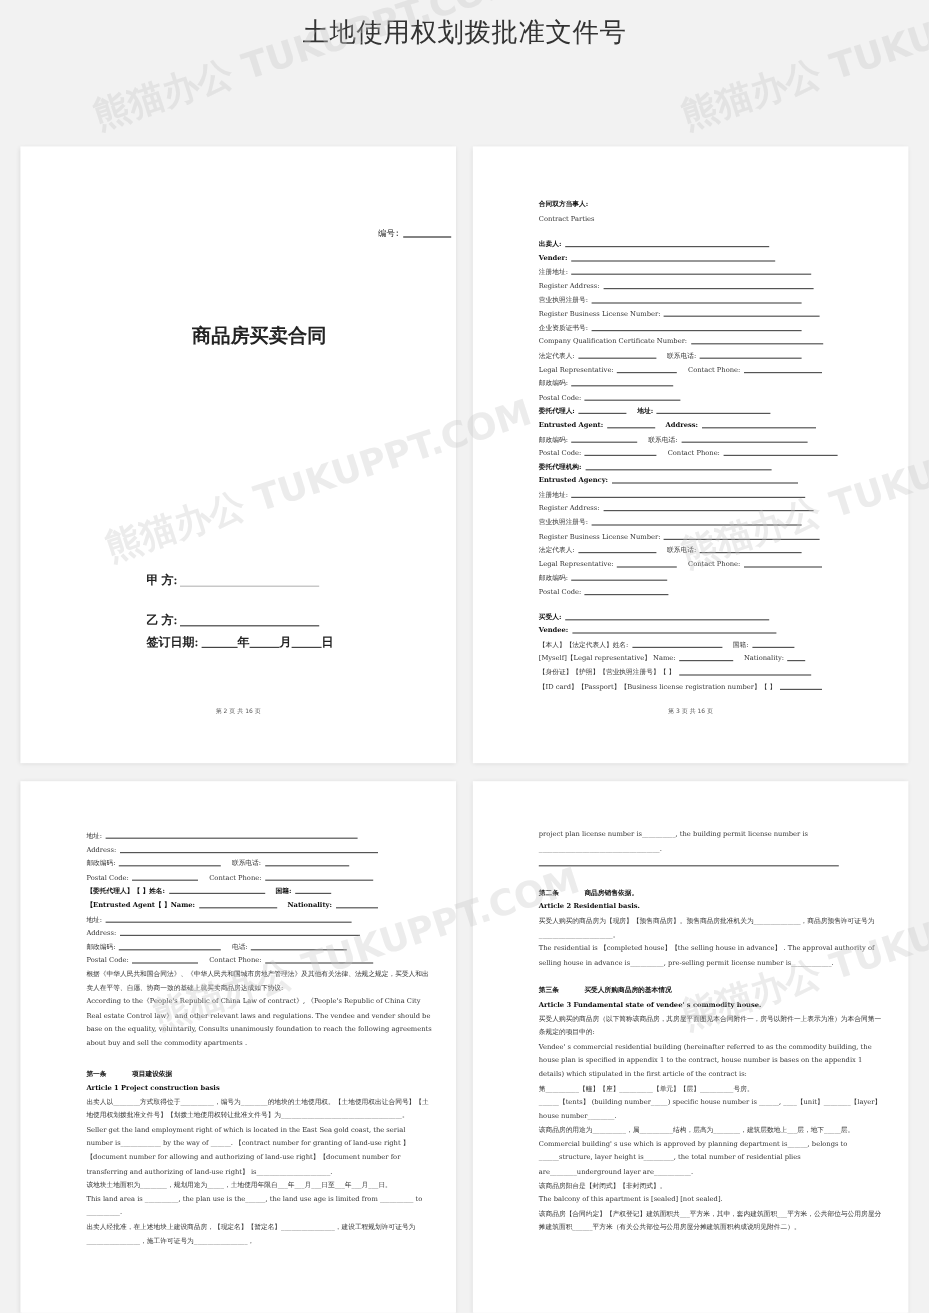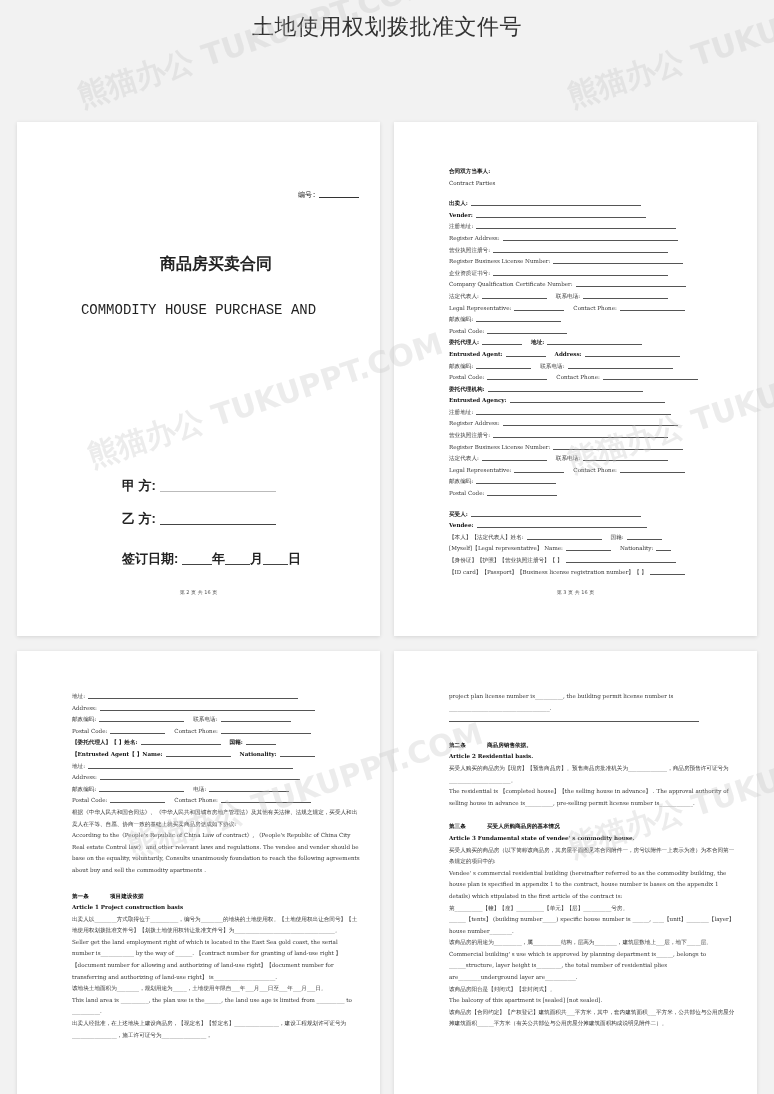--- a/index.html
+++ b/index.html
@@ -23,29 +23,29 @@
     position:absolute; background:#fff;
     box-shadow:0 1px 4px rgba(0,0,0,0.12);
     overflow:hidden;
   }
   #p1 { left:17px; top:122px; width:363px; height:514px; }
   #p2 { left:394px; top:122px; width:363px; height:514px; }
   #p3 { left:17px; top:651px; width:363px; height:460px; }
   #p4 { left:394px; top:651px; width:363px; height:460px; }
 
   
-  .serial { position:absolute; left:233px; top:68px; font-size:7px; font-family:Liberation Mono, monospace;padding-left:48px; }
+  .serial { position:absolute; left:250px; top:68px; font-size:7px; font-family:Liberation Mono, monospace;padding-left:48px; }
   .serial .u { display:inline-block; width:40px; border-bottom:1px solid #333; margin-left:3px; vertical-align:-1px; }
-  .cover-title-cn { position:absolute; left:0; width:398px; top:132px; text-align:center; font-size:16px; font-weight:bold; font-family:"DejaVu Sans",sans-serif; }
+  .cover-title-cn { position:absolute; left:0; width:398px; top:148px; text-align:center; font-size:16px; font-weight:bold; font-family:"DejaVu Sans",sans-serif; }
   .cover-title-en { position:absolute; left:0; width:363px; text-align:center; font-size:14px; font-family:"Liberation Mono","DejaVu Sans Mono",monospace; }
   #en1 { top:180px; }
   #en2 { top:211px; }
-  .sig { position:absolute; left:105px; font-size:13px; font-weight:bold; font-family:Liberation Sans, sans-serif; }
+  .sig { position:absolute; left:105px; font-size:10px; font-weight:bold; font-family:Liberation Serif, serif; }
   .sig .line { display:inline-block; border-bottom:1px solid #444; vertical-align:-2px; }
-  #sigA { top:355px; } #sigB { top:388px; } #sigD { top:428px; }
+  #sigA { top:355px; } #sigB { top:388px; } #sigD { top:406px; }
   .pg { position:absolute; left:0; width:100%; text-align:center; font-size:5px; color:#555; font-family:"DejaVu Sans",sans-serif; }
 
   
   .form { position:absolute; left:55px; right:20px; font-size:5.6px; line-height:11.6px; color:#333; }
   .row { white-space:nowrap; height:11.6px; }
   .row .lbl { display:inline-block; }
   .row .ul { display:inline-block; border-bottom:0.8px solid #555; height:7px; vertical-align:-1px; margin:0 3px; }
   .bold { font-weight:bold; color:#111; }
   .gap { height:9px; }
   .para { white-space:normal; line-height:11.6px; }
@@ -60,21 +60,20 @@
 <div class="watermark" style="left:70px;top:20px;">熊猫办公 TUKUPPT.COM</div>
 <div class="watermark" style="left:560px;top:20px;">熊猫办公 TUKUPPT.COM</div>
 <div class="watermark" style="left:80px;top:380px;">熊猫办公 TUKUPPT.COM</div>
 <div class="watermark" style="left:560px;top:385px;">熊猫办公 TUKUPPT.COM</div>
 <div class="watermark" style="left:120px;top:770px;">熊猫办公 TUKUPPT.COM</div>
 <div class="watermark" style="left:560px;top:770px;">熊猫办公 TUKUPPT.COM</div>
 
 <div class="page" id="p1">
   <div class="serial"><span>编号:</span><span class="u"></span></div>
   <div class="cover-title-cn">商品房买卖合同</div>
-  <div class="cover-title-en" id="en1">COMMODITY HOUSE PURCHASE AND</div>
   <div class="sig" id="sigA"><span>甲  方:</span> <span class="line" style="width:116px;border-color:#bbb"></span></div>
   <div class="sig" id="sigB"><span>乙  方:</span> <span class="line" style="width:116px"></span></div>
   <div class="sig" id="sigD"><span>签订日期:</span> <span class="line" style="width:30px"></span><span>年</span><span class="line" style="width:25px"></span><span>月</span><span class="line" style="width:25px"></span><span>日</span></div>
   <div class="pg" style="top:467px;">第 2 页 共 16 页</div>
 </div>
 
 <div class="page" id="p2">
   <div class="form" id="parties-form" style="top:44px;">
       <div class="row bold"><span class="lbl">合同双方当事人:</span></div>
       <div class="row"><span class="lbl">Contract Parties</span></div>

